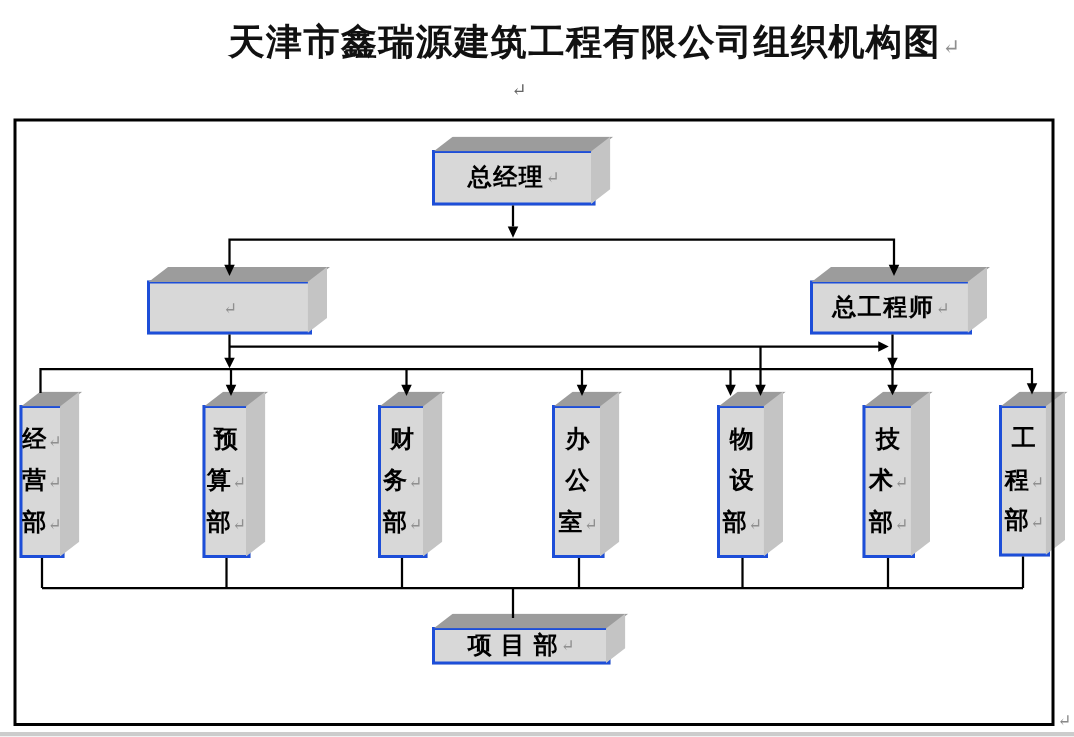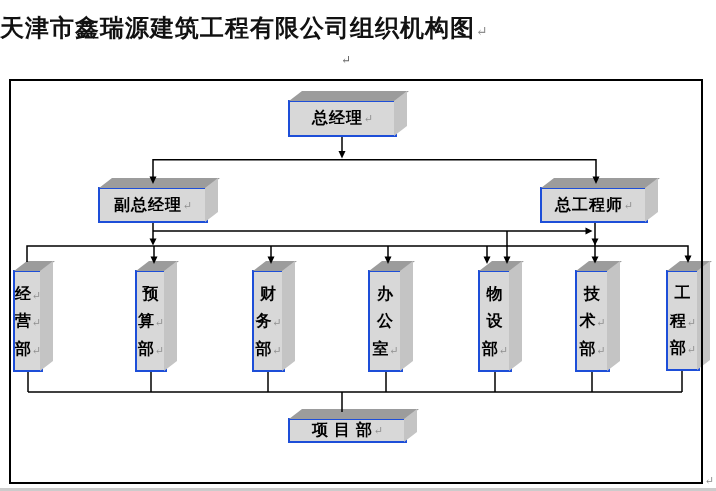--- a/index.html
+++ b/index.html
@@ -3,21 +3,21 @@
 <meta charset="utf-8">
 <style>
   html,body{margin:0;padding:0;}
   body{
     width:716px;height:491px;position:relative;overflow:hidden;
     background:#ffffff;
     font-family:"Liberation Serif","DejaVu Serif",serif;
   }
   
   .title-row{
-    position:absolute;left:0;top:12px;width:640px;text-align:left;
+    position:absolute;left:0;top:12px;width:640px;text-align:right;
     font-size:24px;font-weight:bold;color:#111;letter-spacing:1px;white-space:nowrap;
   }
   .title-row .pmark{font-size:14px;letter-spacing:0;}
   .stray-mark{position:absolute;left:341px;top:53px;font-size:12px;color:#666;}
   .frame-mark{position:absolute;left:705px;top:474px;font-size:11px;color:#888;}
   
   .frame{
     position:absolute;left:9px;top:79px;width:694px;height:405px;
     box-sizing:border-box;border:2px solid #000;background:transparent;
     z-index:5;pointer-events:none;
@@ -61,21 +61,20 @@
 <div class="box3d hbox" style="left:288px;top:100px;width:109px;height:37px">
   <span class="face-top"></span>
   <span class="face-side"></span>
   <span class="label">总经理</span>
     <span class="pmark">↵</span>
 </div>
 
 <div class="box3d hbox" style="left:98px;top:187px;width:110px;height:36px">
   <span class="face-top"></span>
   <span class="face-side"></span>
-  <span class="label">副总经理</span>
     <span class="pmark">↵</span>
 </div>
 <div class="box3d hbox" style="left:540px;top:187px;width:108px;height:36px">
   <span class="face-top"></span>
   <span class="face-side"></span>
   <span class="label">总工程师</span>
     <span class="pmark">↵</span>
 </div>
 
 <div class="box3d vbox" style="left:13px;top:270px;width:30px;height:102px">

